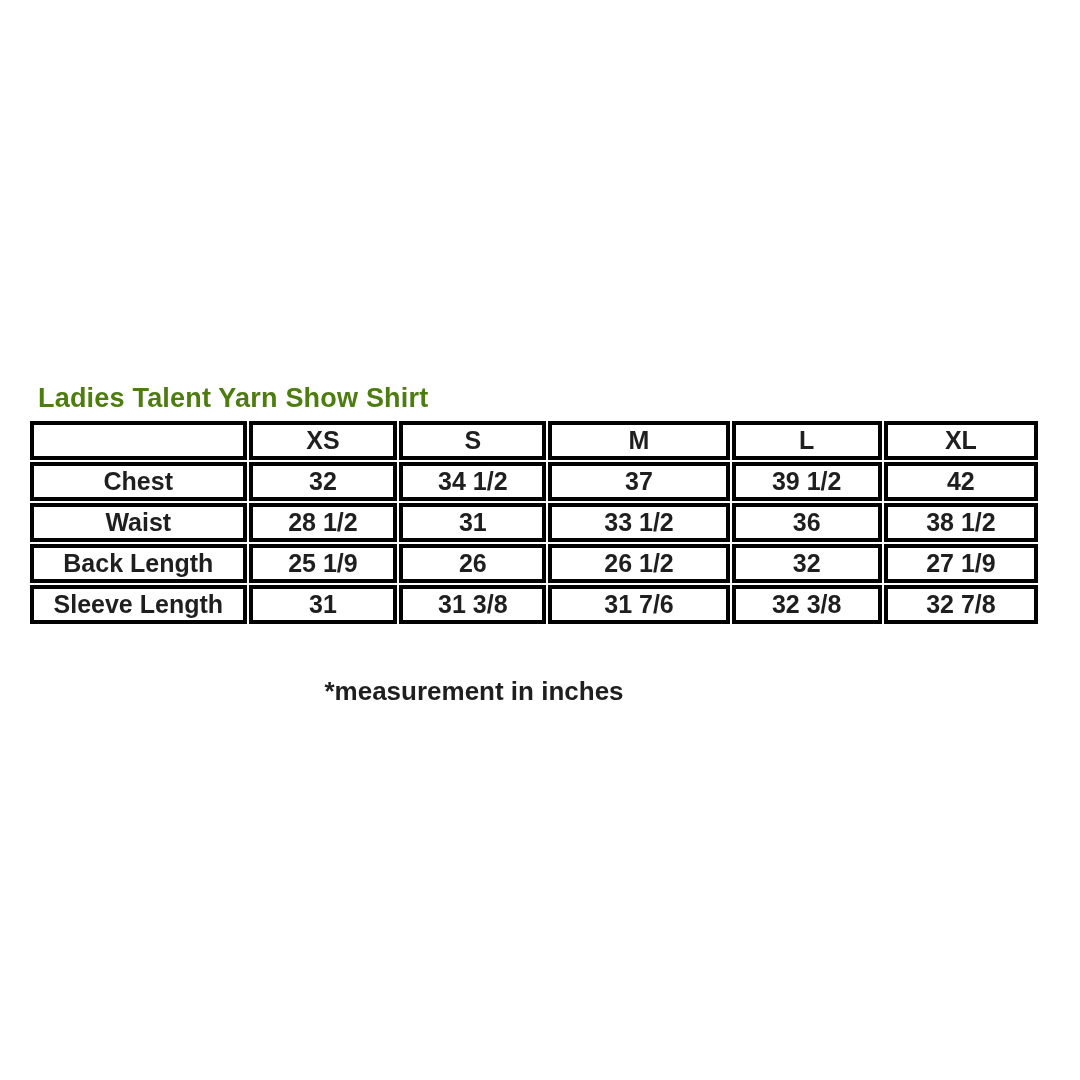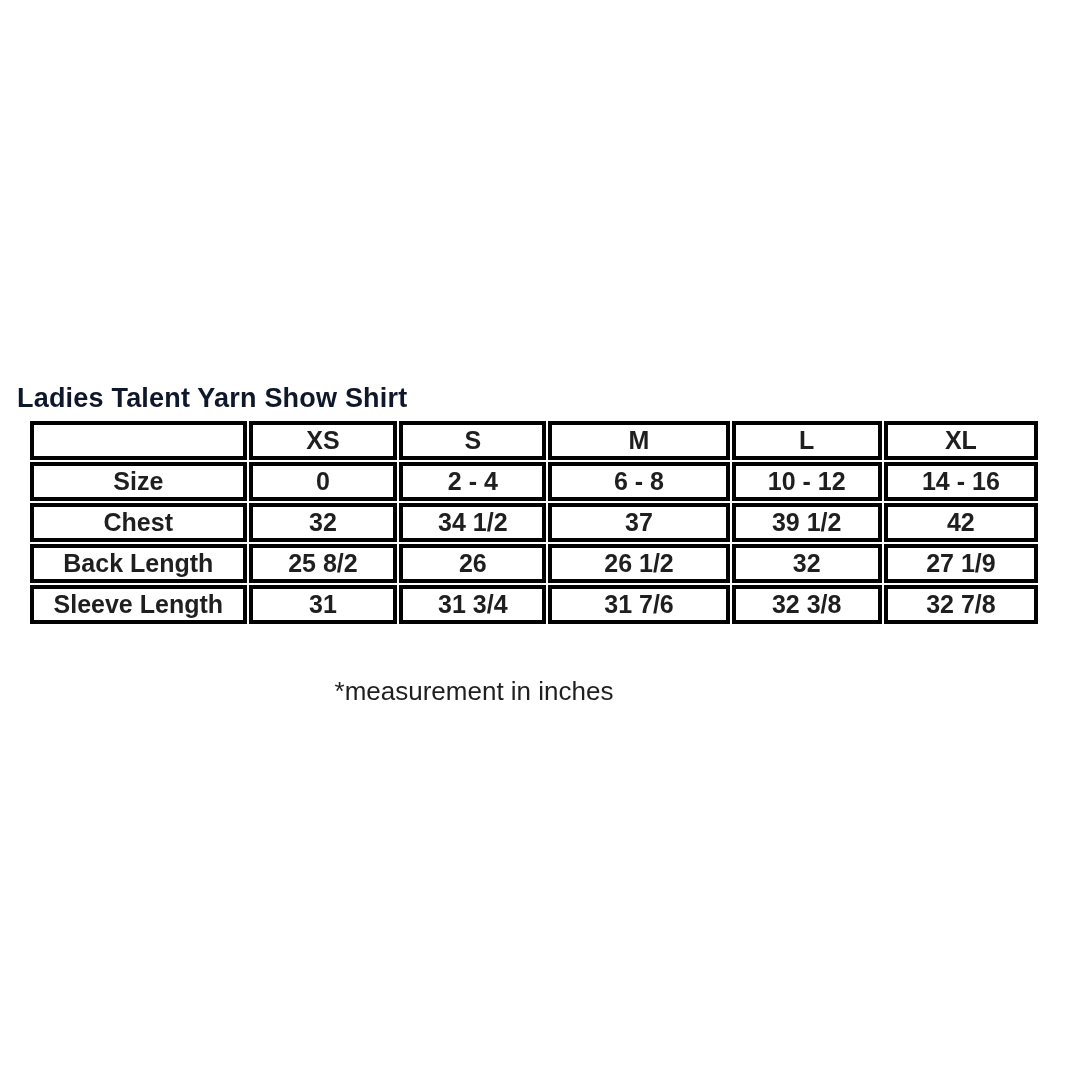--- a/index.html
+++ b/index.html
@@ -18,26 +18,26 @@
   .sheet {
     position: absolute;
     left: 0;
     top: 0;
     width: 1080px;
     height: 1080px;
     background: #ffffff;
   }
   .chart-title {
     position: absolute;
-    left: 17px;
+    left: 38px;
     top: 383px;
     font-size: 27px;
     font-weight: 600;
     letter-spacing: 0.2px;
-    color: #0f172a;
+    color: #4d7c0f;
     white-space: nowrap;
   }
   table.size-chart {
     position: absolute;
     left: 28px;
     top: 419px;
     width: 1012px;
     table-layout: fixed;
     border-collapse: separate;
     border-spacing: 2px;
@@ -64,21 +64,21 @@
   col.c-m     { width: 18.15%; }
   col.c-l     { width: 15.05%; }
   col.c-xl    { width: 15.45%; }
   .footnote {
     position: absolute;
     left: 28px;
     top: 676px;
     width: 892px;
     text-align: center;
     font-size: 26px;
-    font-weight: 400;
+    font-weight: 700;
     color: #1f1f1f;
   }
 </style>
 </head>
 <body>
 
 <div class="sheet">
 
   <div class="chart-title">Ladies Talent Yarn Show Shirt</div>
 
@@ -96,47 +96,47 @@
         <th></th>
         <th>XS</th>
         <th>S</th>
         <th>M</th>
         <th>L</th>
         <th>XL</th>
       </tr>
     </thead>
     <tbody>
       <tr>
-        <th>Size</th>
-        <td>0</td>
-        <td>2 - 4</td>
-        <td>6 - 8</td>
-        <td>10 - 12</td>
-        <td>14 - 16</td>
-      </tr>
-      <tr>
         <th>Chest</th>
         <td>32</td>
         <td>34 1/2</td>
         <td>37</td>
         <td>39 1/2</td>
         <td>42</td>
       </tr>
       <tr>
+        <th>Waist</th>
+        <td>28 1/2</td>
+        <td>31</td>
+        <td>33 1/2</td>
+        <td>36</td>
+        <td>38 1/2</td>
+      </tr>
+      <tr>
         <th>Back Length</th>
-        <td>25 8/2</td>
+        <td>25 1/9</td>
         <td>26</td>
         <td>26 1/2</td>
         <td>32</td>
         <td>27 1/9</td>
       </tr>
       <tr>
         <th>Sleeve Length</th>
         <td>31</td>
-        <td>31 3/4</td>
+        <td>31 3/8</td>
         <td>31 7/6</td>
         <td>32 3/8</td>
         <td>32 7/8</td>
       </tr>
     </tbody>
   </table>
 
   <div class="footnote">*measurement in inches</div>
 
 </div>

